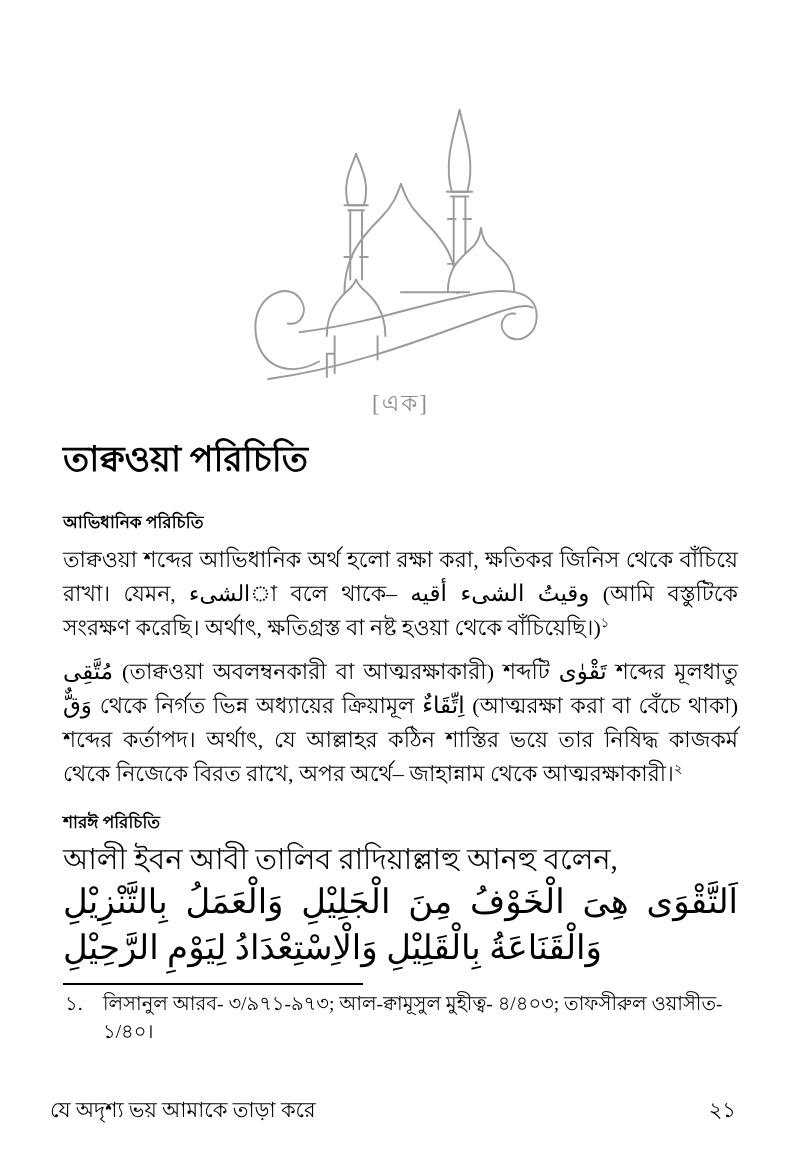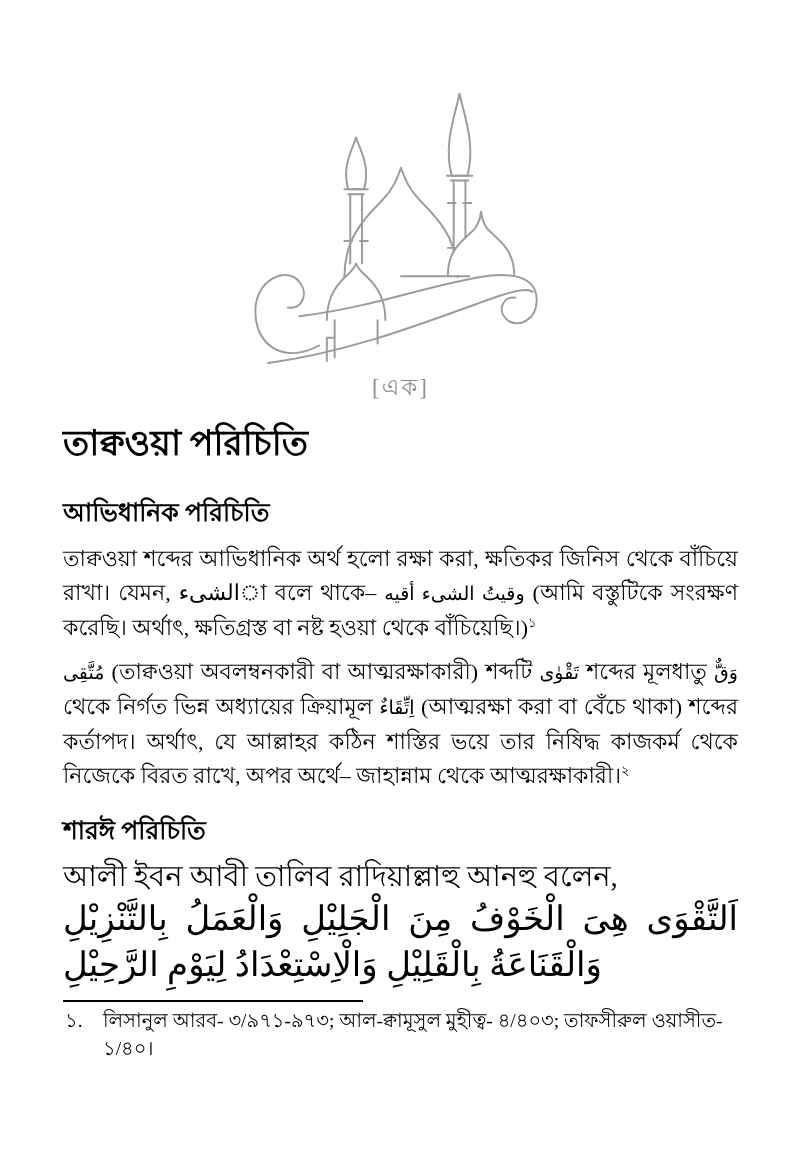--- a/index.html
+++ b/index.html
@@ -12,54 +12,54 @@
     height: 1161px;
     color: #000;
     font-family: "Liberation Serif", serif;
     overflow: hidden;
   }
   .page {
     position: relative;
     box-sizing: border-box;
     width: 796px;
     height: 1161px;
-    padding: 0 58px 0 63px;
+    padding: 16px 58px 0 63px;
   }
   .illustration {
     padding-top: 82px;
     text-align: center;
   }
   .illustration svg { display: inline-block; }
   .section-marker {
     text-align: center;
     color: #8d8d8d;
     font-size: 23px;
     letter-spacing: 2px;
     margin-top: 0px;
   }
   .title {
     font-size: 35px;
     font-weight: bold;
     margin: 8px 0 16px 0;
   }
   .heading {
-    font-size: 25px;
+    font-size: 17px;
     font-weight: bold;
     margin: 18px 0 6px 0;
   }
   .body-para {
     font-size: 22px;
     line-height: 34px;
     text-align: justify;
     margin: 4px 0 10px 0;
   }
   .ar-inline {
     direction: rtl;
     unicode-bidi: isolate;
-    font-size: 19px;
+    font-size: 23px;
   }
   .fn-ref {
     font-size: 13px;
     vertical-align: super;
     line-height: 0;
   }
   .narrator {
     font-size: 29px;
     line-height: 32px;
     margin: 2px 0 4px 0;
@@ -159,14 +159,18 @@
   <hr class="footnote-sep">
 
   <ul class="footnotes">
     <li>
         <span class="fn-num">১.</span>
         <span class="fn-text">লিসানুল আরব- ৩/৯৭১-৯৭৩; আল-ক্বামূসুল মুহীত্ব- ৪/৪০৩; তাফসীরুল ওয়াসীত- ১/৪০।</span>
       </li>
 
   </ul>
 
+  <div class="footer">
+    <span>যে অদৃশ্য ভয় আমাকে তাড়া করে</span>
+    <span>২১</span>
+  </div>
 
 </div>
 
 </body></html>

